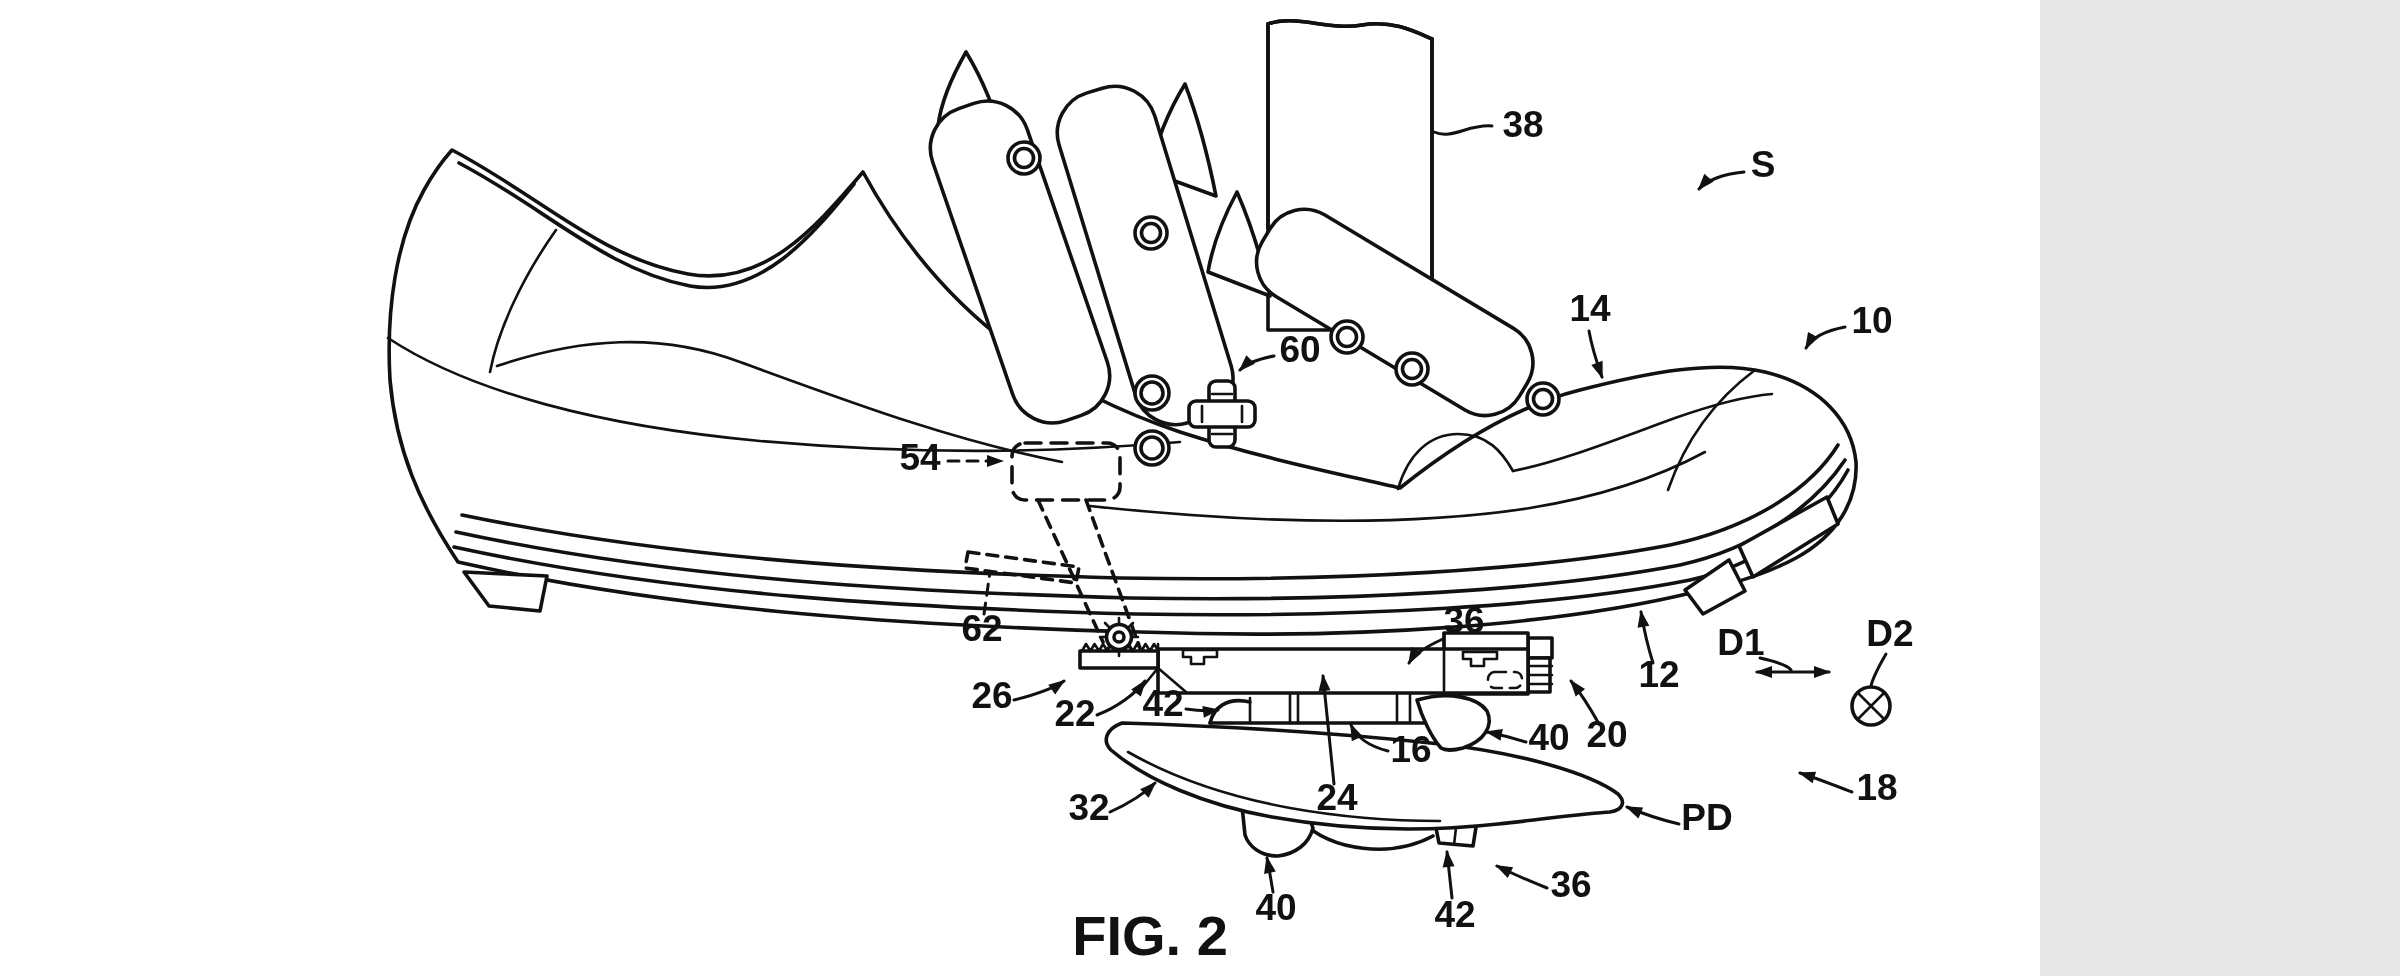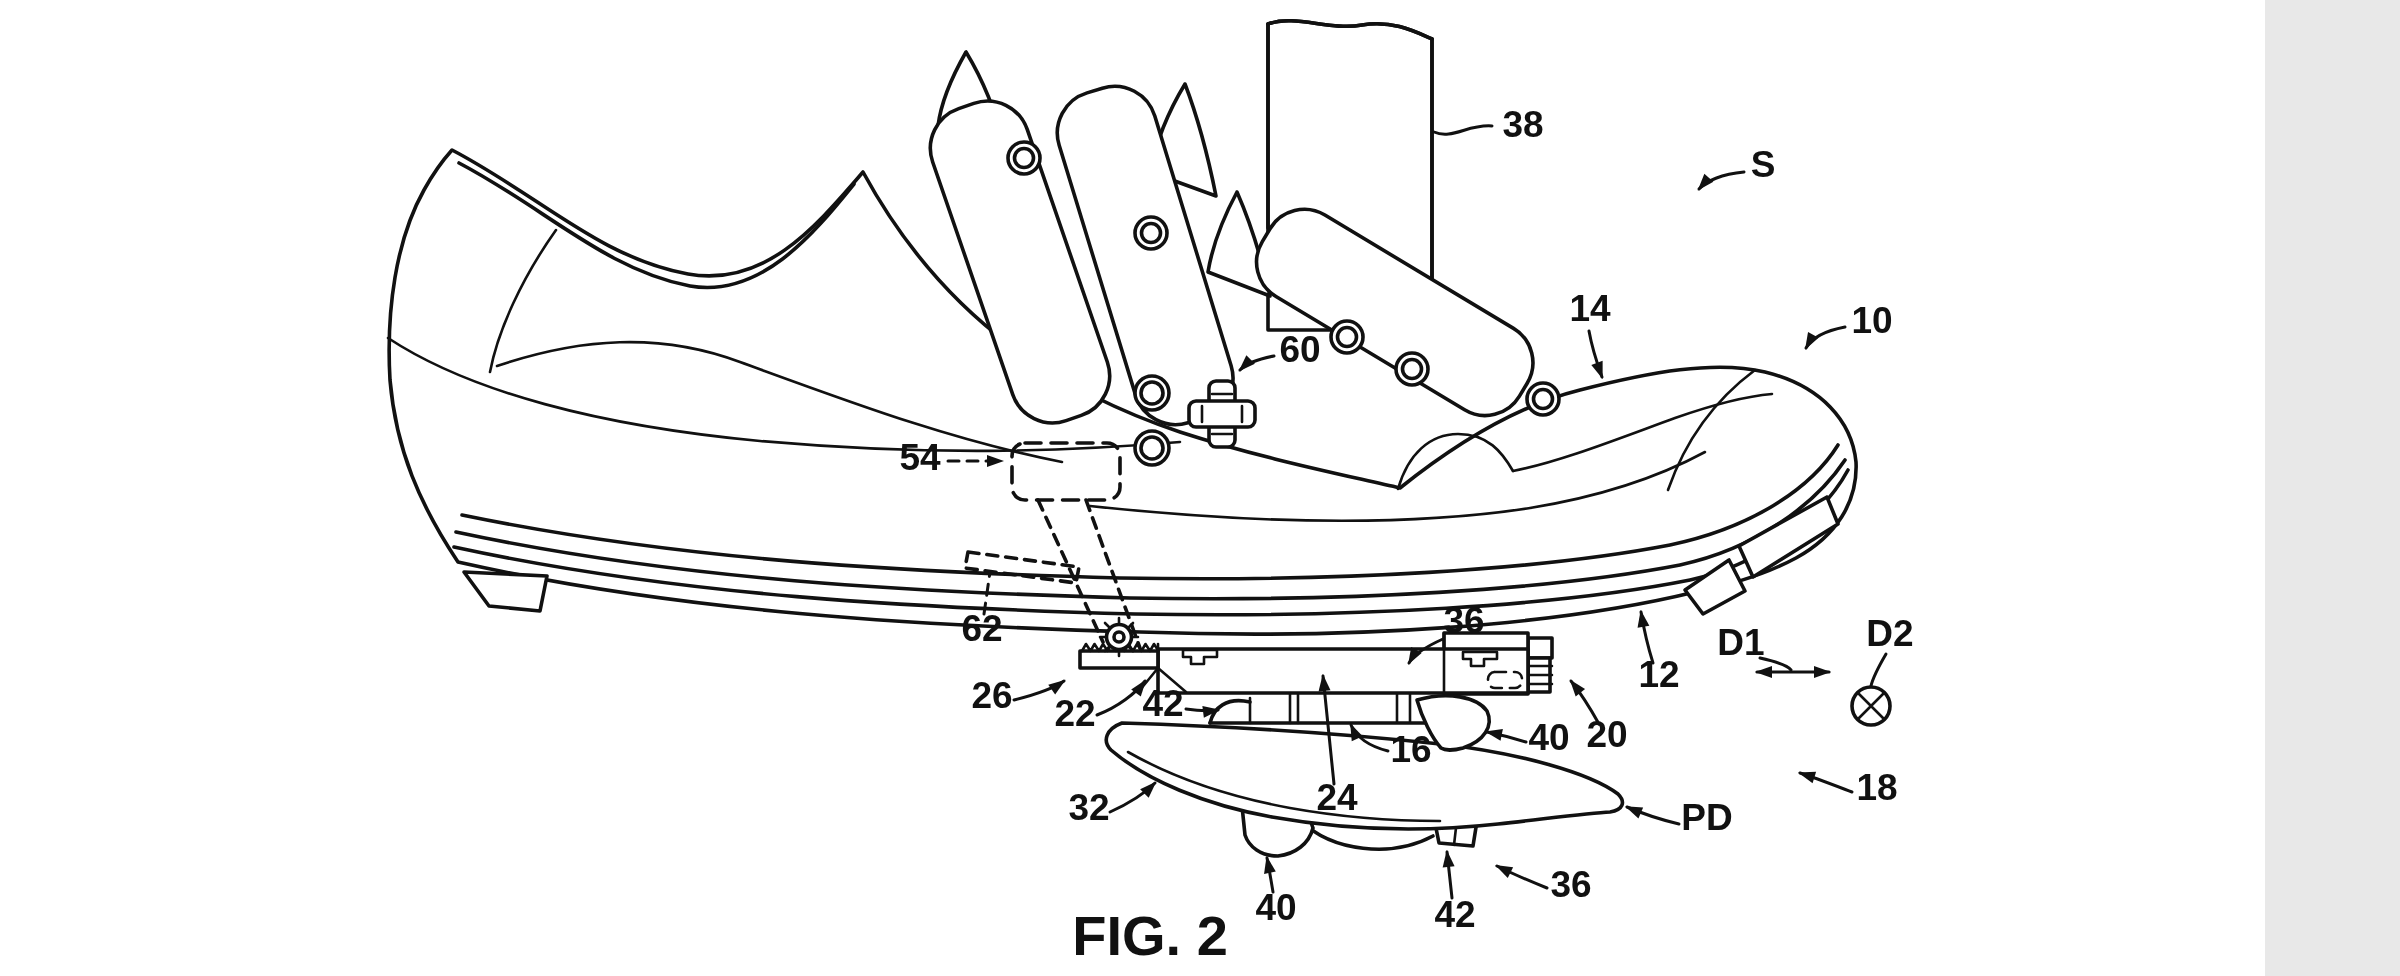--- a/index.html
+++ b/index.html
@@ -1,16 +1,16 @@
 <!DOCTYPE html>
 <html><head>
 <meta charset="utf-8">
 <style>
   html,body{margin:0;padding:0;background:#e8e8e8;}
-  .stage{position:relative;width:2265px;height:976px;background:var(--bg,#ffffff);overflow:hidden;
+  .stage{position:relative;width:2040px;height:976px;background:var(--bg,#ffffff);overflow:hidden;
          font-family:"Liberation Sans", sans-serif;}
   svg{display:block;width:2400px;height:976px;}
   .ln{fill:none;stroke:var(--line,#111);stroke-width:3.6;stroke-linecap:round;stroke-linejoin:round;}
   .thin{stroke-width:2.6;}
   .wh{fill:#ffffff;stroke:var(--line,#111);stroke-width:3.6;stroke-linejoin:round;stroke-linecap:round;}
   .dash{stroke-dasharray:16 10;}
   .dash2{stroke-dasharray:11 8;}
   .leader{fill:none;stroke:var(--line,#111);stroke-width:3;stroke-linecap:round;}
   .reftxt{font-family:"Liberation Sans", sans-serif;font-size:37px;font-weight:600;fill:var(--line,#111);}
   .captxt{font-family:"Liberation Sans", sans-serif;font-size:56px;font-weight:700;fill:var(--line,#111);}

